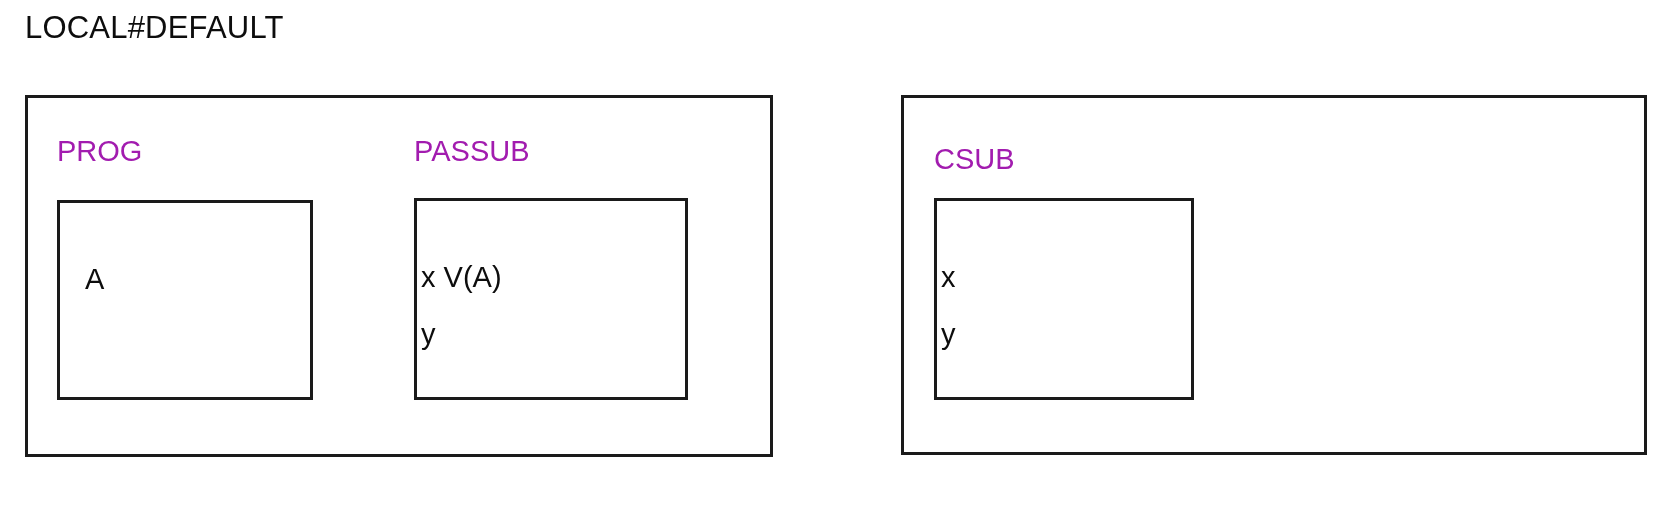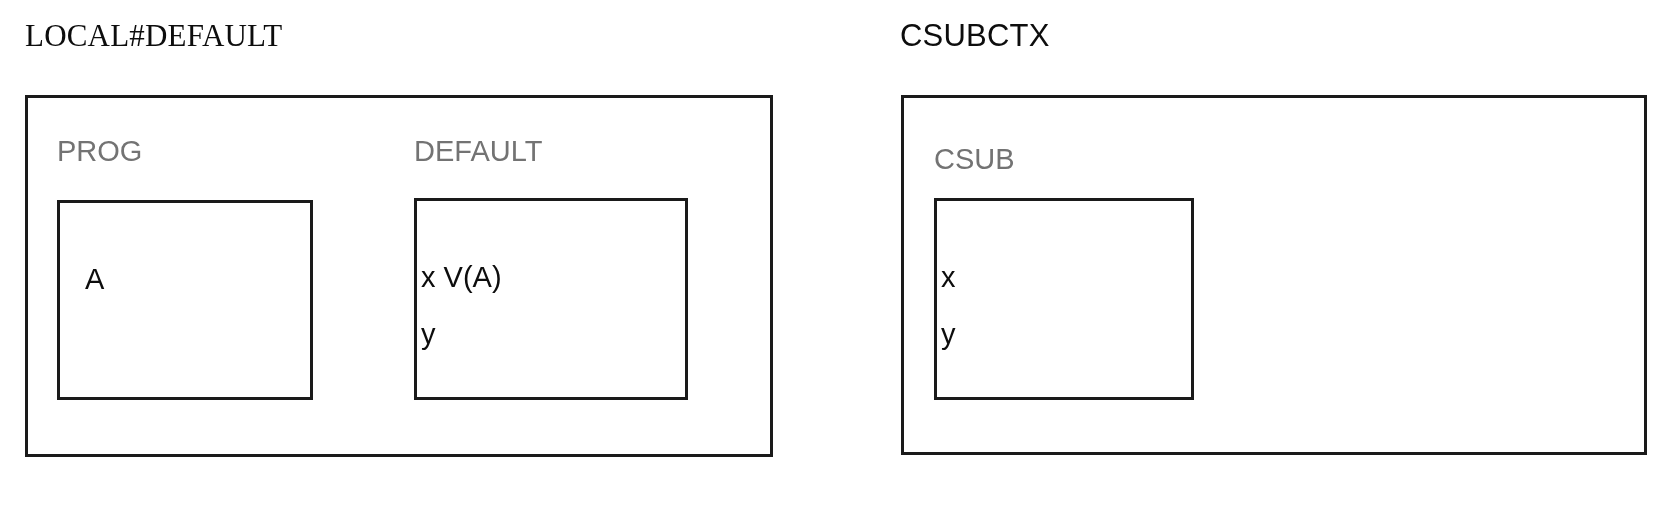--- a/index.html
+++ b/index.html
@@ -39,21 +39,21 @@
     background: #ffffff;
   }
 
   
   .routine-label {
     position: absolute;
     font-size: 29px;
     font-weight: 400;
     line-height: 1;
     white-space: nowrap;
-    color: #737373;
+    color: #a21caf;
   }
 
   
   .inner-box {
     position: absolute;
     box-sizing: border-box;
     border: 3px solid #1a1a1a;
     background: #ffffff;
   }
 
@@ -66,21 +66,21 @@
     color: #0d0d0d;
   }
   .var-name {
     display: inline-block;
   }
   .var-value {
     display: inline-block;
   }
 
   
-  .left-title   { left: 25px;  top: 20px; font-family: Liberation Serif, serif; }
+  .left-title   { left: 25px;  top: 12px; }
   .right-title  { left: 900px; top: 20px; }
 
   .left-outer   { left: 25px;  top: 95px;  width: 748px; height: 362px; }
   .right-outer  { left: 901px; top: 95px;  width: 746px; height: 360px; }
 
   .prog-label   { left: 57px;  top: 137px; }
   .passub-label { left: 414px; top: 137px; }
   .csub-label   { left: 934px; top: 145px; }
 
   .prog-inner   { left: 57px;  top: 200px; width: 256px; height: 200px; }
@@ -103,34 +103,33 @@
   <div class="outer-box left-outer"></div>
 
   <div class="routine-label prog-label">PROG</div>
 
   <div class="inner-box prog-inner"></div>
 
   <div class="var-row prog-var-a">
     <span class="var-name">A</span>
   </div>
 
-  <div class="routine-label passub-label">DEFAULT</div>
+  <div class="routine-label passub-label">PASSUB</div>
 
   <div class="inner-box passub-inner"></div>
 
   <div class="var-row passub-var-x">
     <span class="var-name">x</span>
     <span class="var-value">V(A)</span>
   </div>
 
   <div class="var-row passub-var-y">
     <span class="var-name">y</span>
   </div>
 
-  <div class="group-title right-title">CSUBCTX</div>
 
   <div class="outer-box right-outer"></div>
 
   <div class="routine-label csub-label">CSUB</div>
 
   <div class="inner-box csub-inner"></div>
 
   <div class="var-row csub-var-x">
     <span class="var-name">x</span>
   </div>

